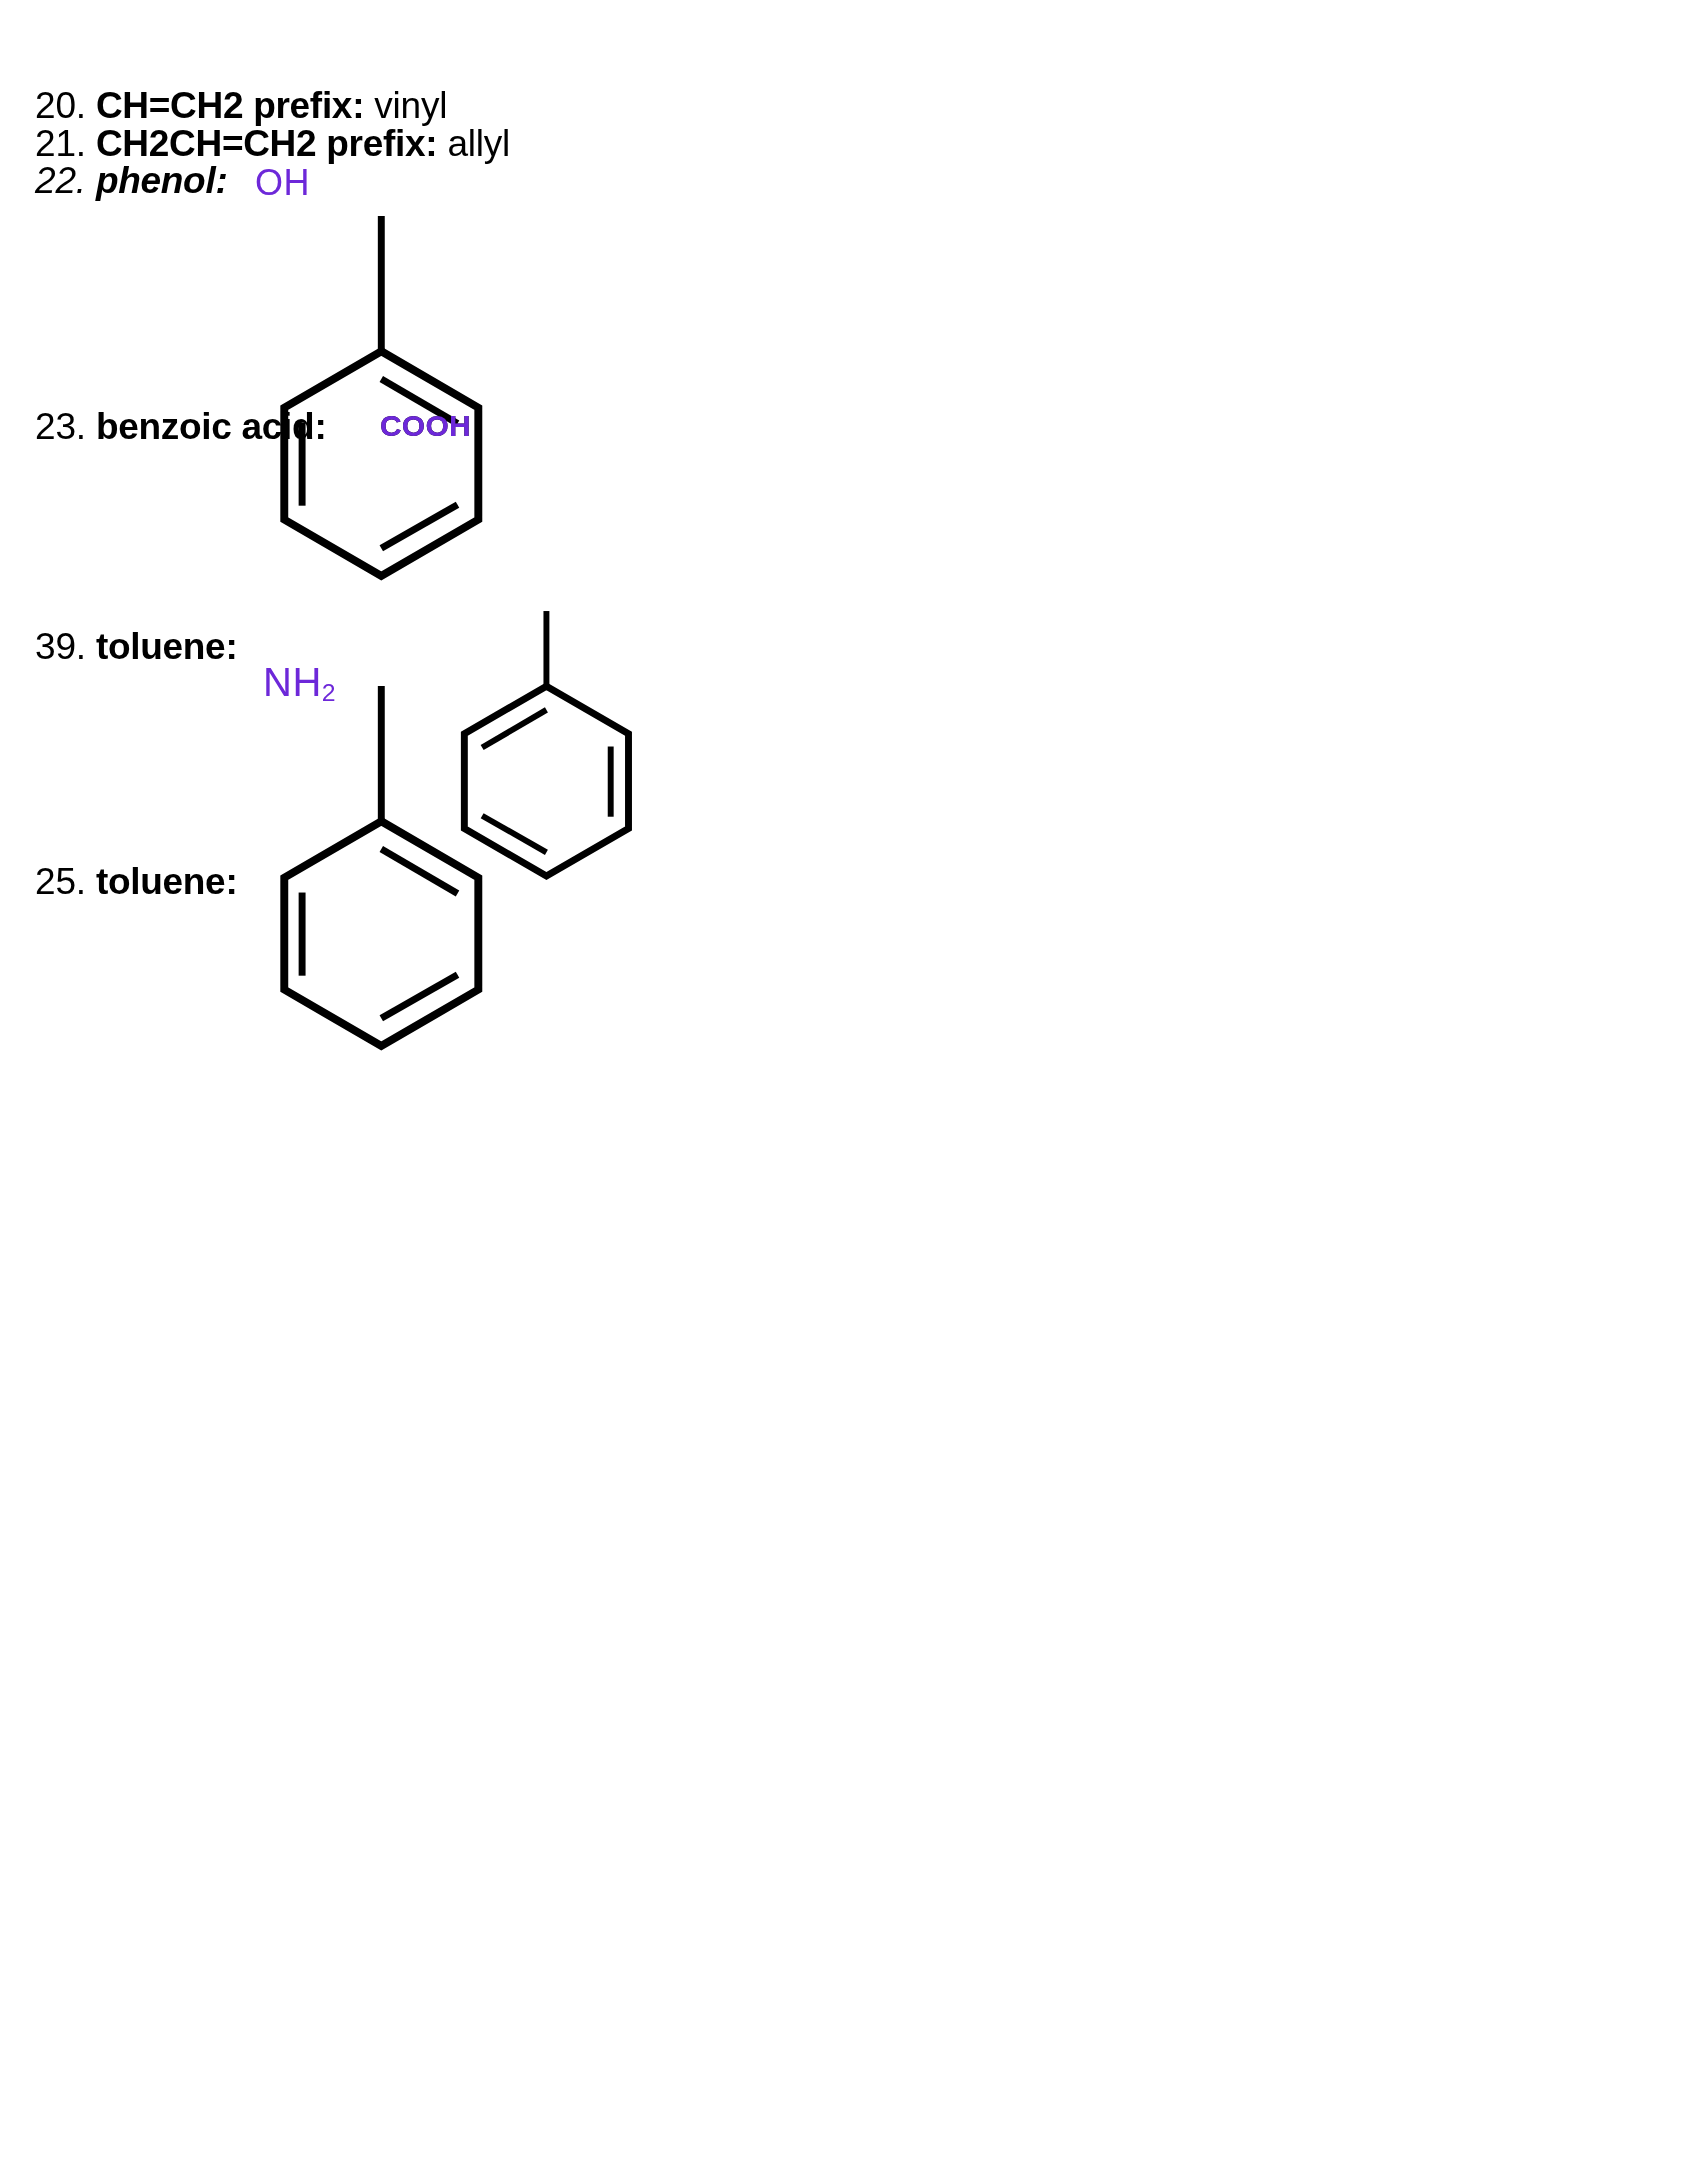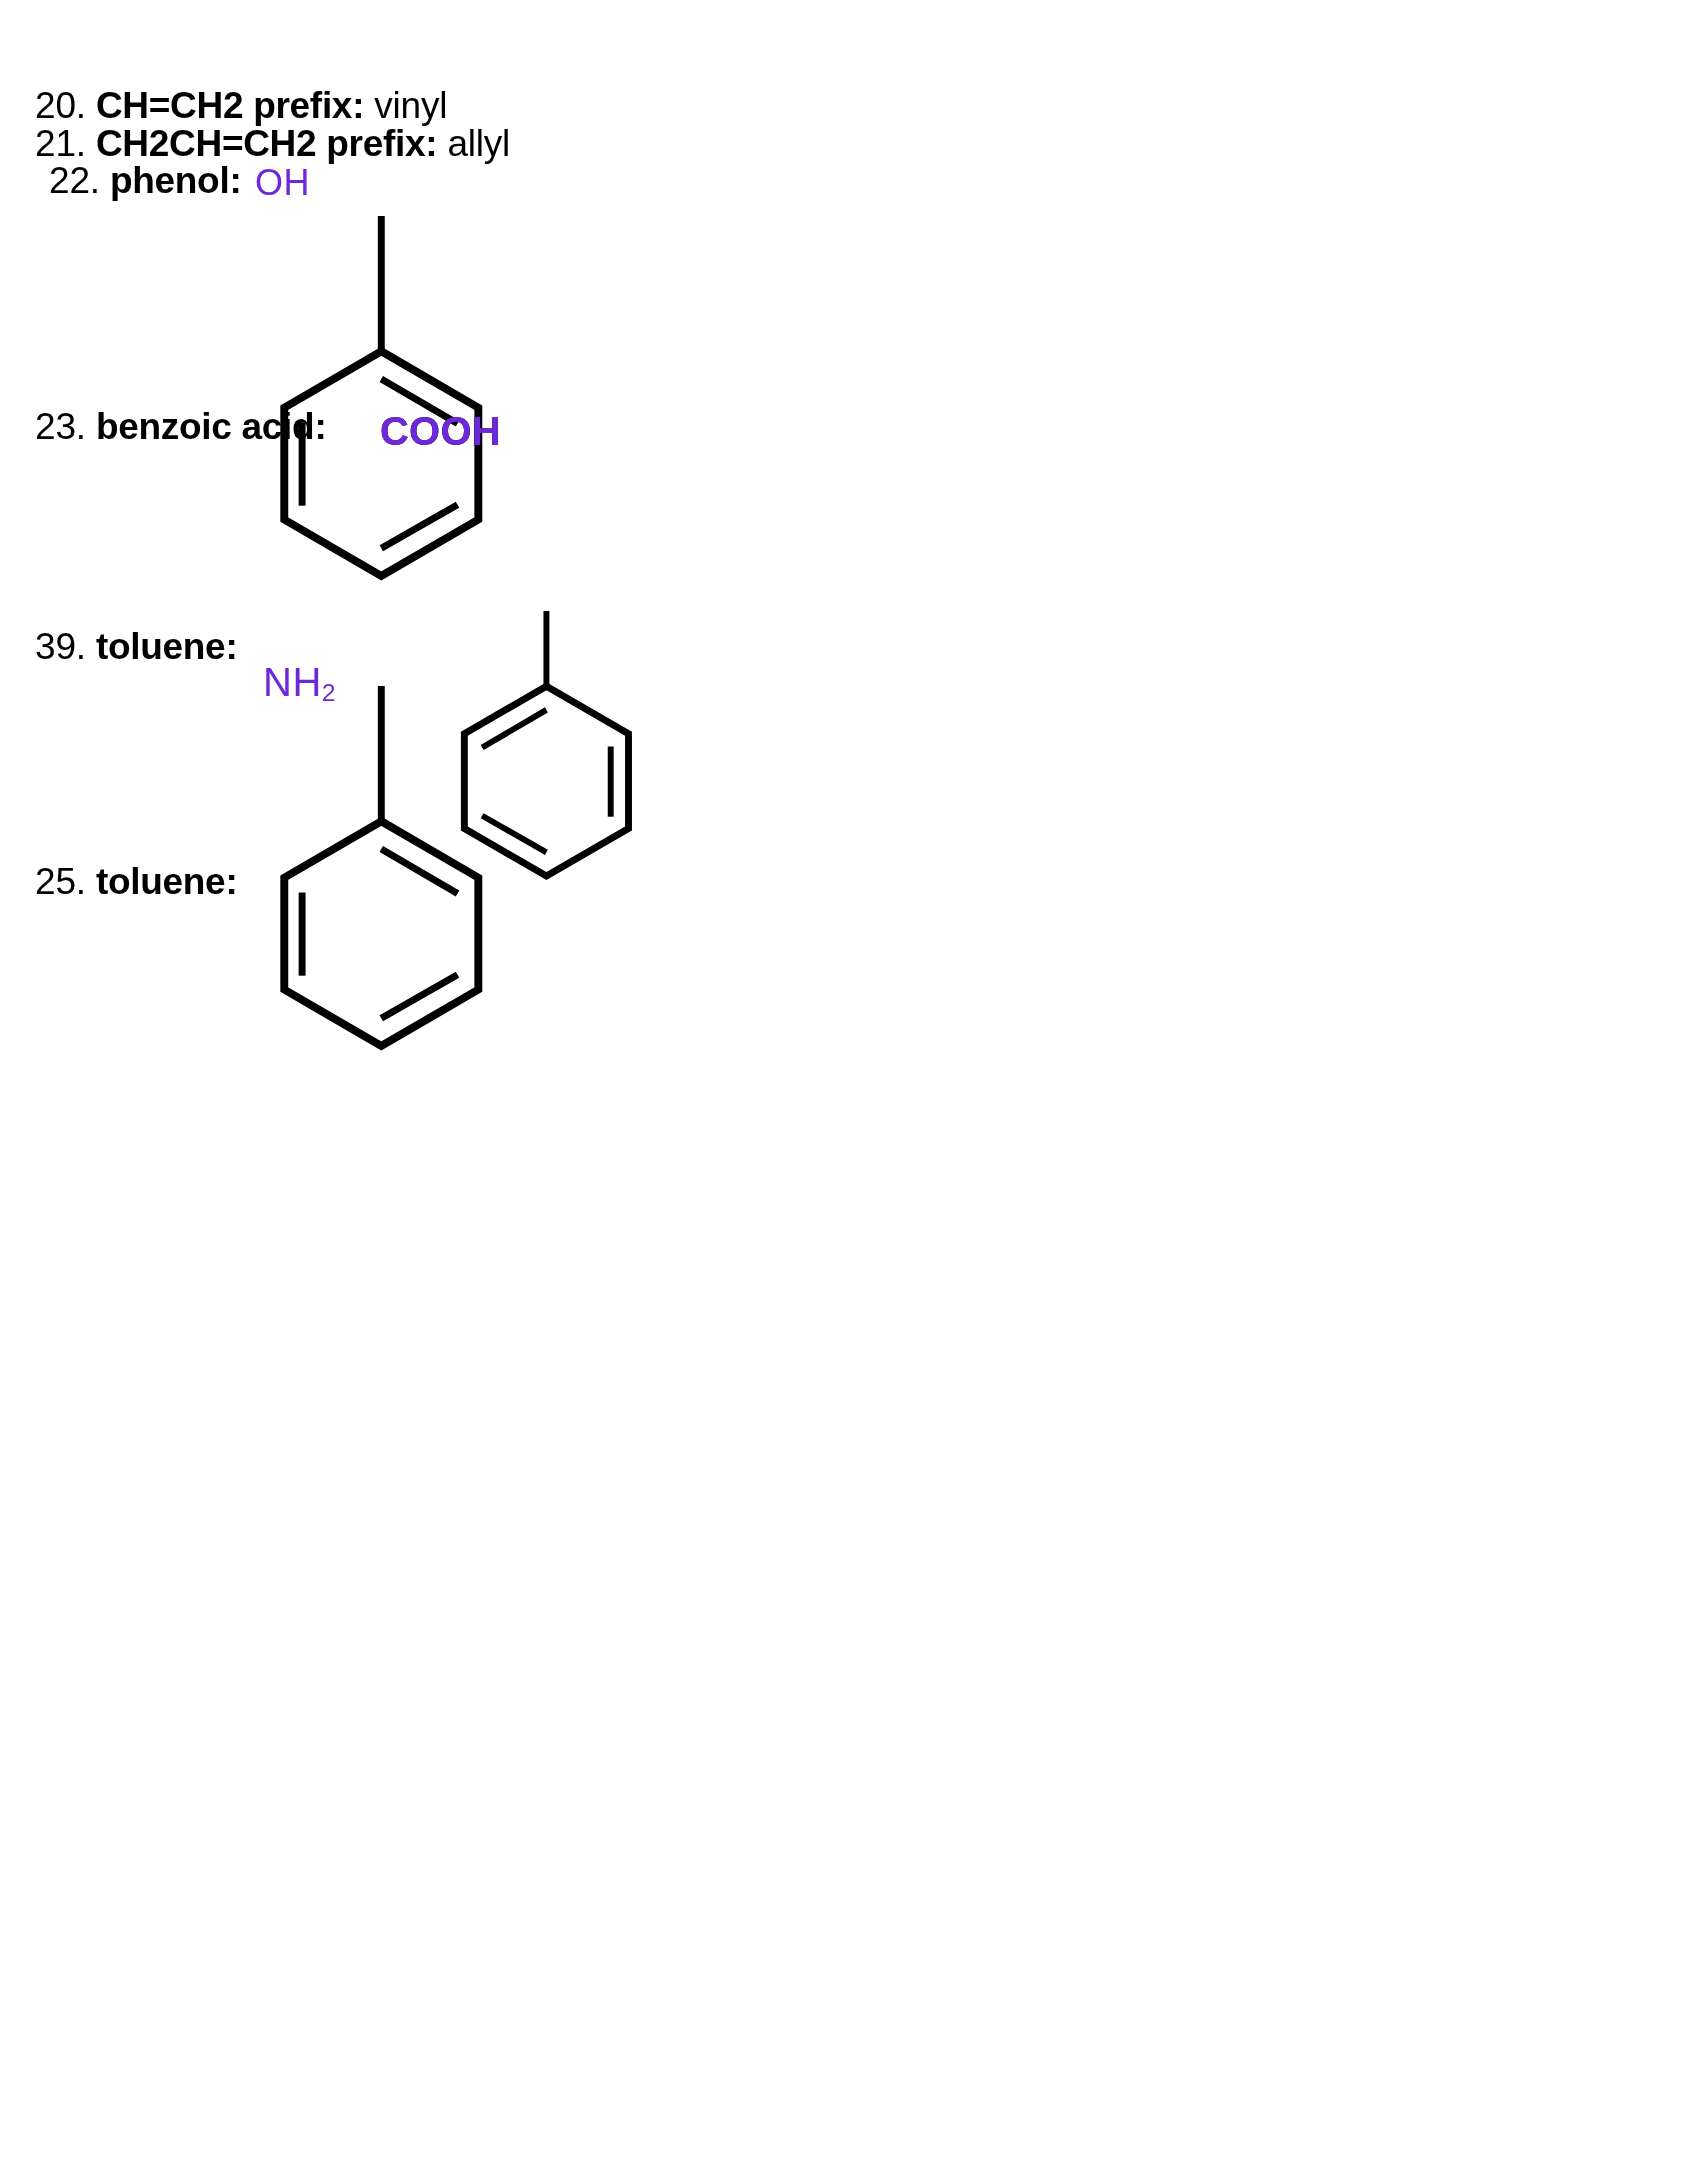--- a/index.html
+++ b/index.html
@@ -38,21 +38,21 @@
   .term {
     font-weight: 700;
     letter-spacing: -0.3px;
   }
   .answer {
     font-weight: 400;
   }
 
   .e20 { left: 35px; top: 87px; }
   .e21 { left: 35px; top: 125px; text-align: right; }
-  .e22 { left: 49px; top: 162px; }
+  .e22 { left: 35px; top: 162px; font-style: italic; }
   .e23 { left: 35px; top: 408px; }
   .e24 { left: 35px; top: 628px; }
   .e25 { left: 35px; top: 863px; }
 
   
   .sub-label {
     position: absolute;
     white-space: nowrap;
     line-height: 1;
     color: #6d28d9;
@@ -60,21 +60,21 @@
   .lbl-oh {
     left: 255px;
     top: 165px;
     font-size: 36px;
     font-weight: 400;
     letter-spacing: 0.5px;
   }
   .lbl-cooh {
     left: 380px;
     top: 411px;
-    font-size: 40px;
+    font-size: 30px;
     font-weight: 700;
     letter-spacing: 0.2px;
     text-shadow: 0 0 0.6px #000;
   }
   .lbl-nh2 {
     left: 263px;
     top: 662px;
     font-size: 40px;
     font-weight: 400;
     letter-spacing: 0.5px;

